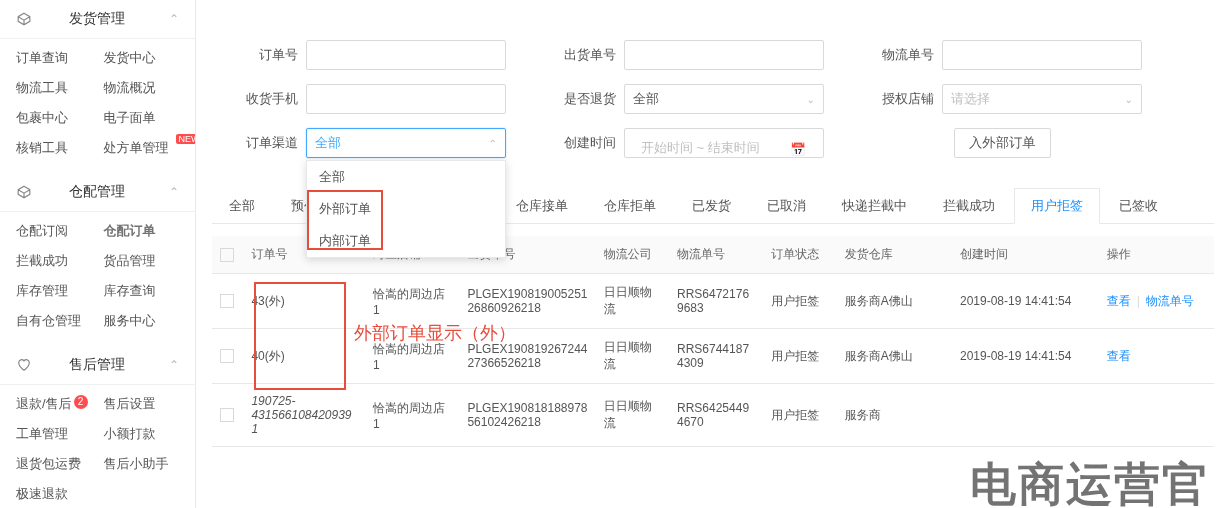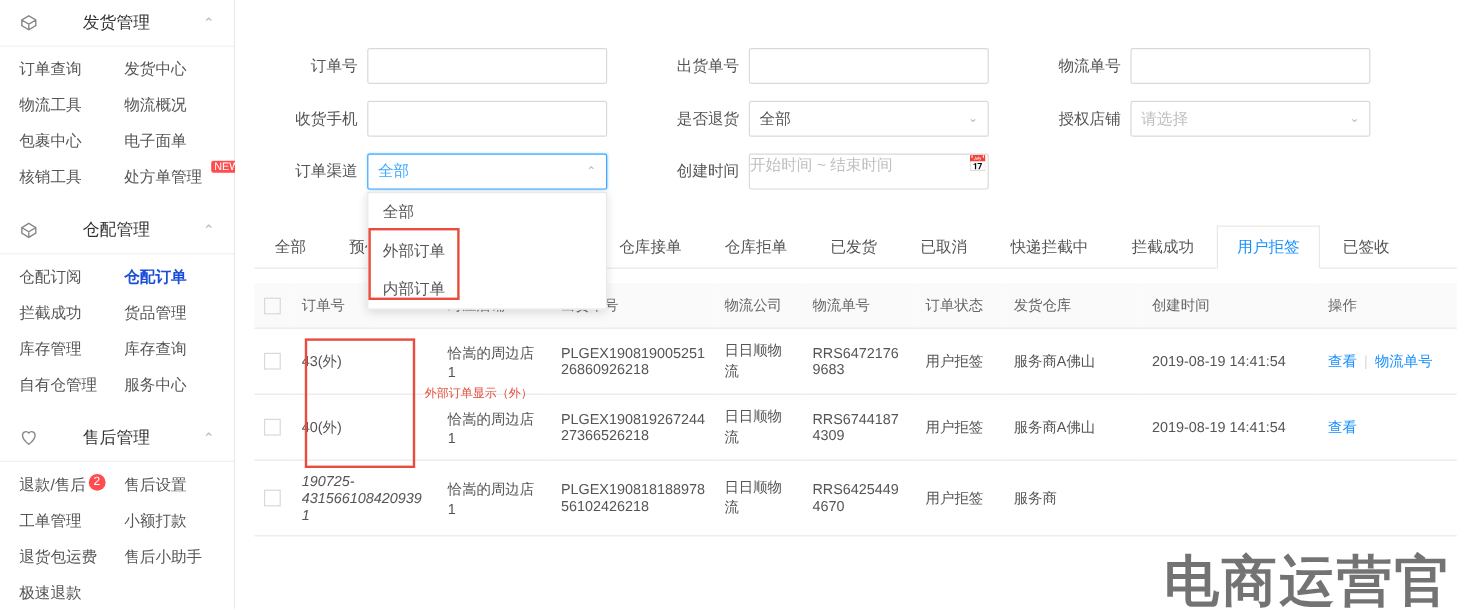--- a/index.html
+++ b/index.html
@@ -6,55 +6,55 @@
     body { font-family: -apple-system, "Microsoft YaHei", sans-serif; font-size: 13px; color: #333; background: #fff; width: 1230px; height: 508px; overflow: hidden; }
     .layout { display: flex; height: 100%; }
     .sidebar { width: 196px; border-right: 1px solid #e8e8e8; overflow-y: auto; }
     .main { flex: 1; padding: 0 16px; position: relative; background: #fff; }
     
     .nav-group-header { display: flex; align-items: center; padding: 10px 16px; font-size: 14px; color: #333; cursor: pointer; border-bottom: 1px solid #f0f0f0; gap: 29px; }
     .nav-group-header .icon-box { width: 16px; height: 16px; margin-right: 8px; display: flex; align-items: center; justify-content: center; }
     .nav-group-header .chev { margin-left: auto; color: #bbb; font-size: 12px; }
     .nav-items { display: flex; flex-wrap: wrap; padding: 4px 10px 10px; }
     .nav-item { width: 50%; padding: 6px 6px; font-size: 13px; color: #555; cursor: pointer; position: relative; }
-    .nav-item.active { color: #1d4ed8; font-weight: bold; }
+    .nav-item.active { color: #737373; font-weight: bold; }
     .nav-badge-new { position: absolute; background: #ff4d4f; color: #fff; font-size: 9px; padding: 0 3px; border-radius: 2px; top: 1px; margin-left: 7px; }
     .nav-badge-dot { display: inline-block; width: 14px; height: 14px; background: #ff4d4f; color: #fff; font-size: 10px; border-radius: 50%; text-align: center; line-height: 14px; margin-left: 2px; vertical-align: top; }
     
     .filter-panel { background: #fff; padding: 20px 16px 10px; margin-top: 20px; }
     .filter-row { display: flex; margin-bottom: 14px; align-items: center; }
     .filter-group { display: flex; align-items: center; margin-right: 40px; }
     .filter-label { width: 70px; text-align: right; color: #555; margin-right: 8px; font-size: 13px; }
     .text-input { width: 200px; height: 30px; border: 1px solid #d9d9d9; border-radius: 2px; padding: 0 8px; font-size: 13px; }
     .select-input { width: 200px; height: 30px; border: 1px solid #d9d9d9; border-radius: 2px; padding: 0 8px; font-size: 13px; display: flex; align-items: center; justify-content: space-between; background: #fff; color: #555; }
     .select-input .arrow { color: #bbb; font-size: 10px; }
     .select-input.open { border-color: #40a9ff; box-shadow: 0 0 2px rgba(64,169,255,0.4); color: #40a9ff; }
     .select-input.placeholder { color: #bfbfbf; }
-    .date-input { width: 200px; height: 30px; border: 1px solid #d9d9d9; border-radius: 2px; padding: 0 0; font-size: 13px; display: flex; align-items: flex-start; color: #bfbfbf; justify-content: space-between; }
+    .date-input { width: 200px; height: 30px; border: 1px solid #d9d9d9; border-radius: 2px; padding: 0 16px; font-size: 13px; display: flex; align-items: flex-end; color: #bfbfbf; justify-content: space-between; }
     .date-input .cal { color: #bbb; }
     
     .dropdown-wrap { position: relative; }
     .dropdown-menu { position: absolute; top: 32px; left: 0; width: 200px; background: #fff; border: 1px solid #e8e8e8; box-shadow: 0 2px 8px rgba(0,0,0,0.15); z-index: 10; }
     .dropdown-item { padding: 7px 12px; cursor: pointer; color: #555; }
     .red-box { position: absolute; border: 2px solid #e74c3c; pointer-events: none; }
     
     .import-btn { height: 30px; padding: 0 14px; border: 1px solid #d9d9d9; border-radius: 2px; background: #fff; cursor: pointer; color: #555; display: inline-flex; align-items: center; margin-left: 90px; }
     
     .status-tabs { display: flex; border-bottom: 1px solid #e8e8e8; margin-top: 6px; margin-bottom: 0; }
     .status-tab { padding: 8px 16px; border: 1px solid transparent; border-bottom: none; cursor: pointer; color: #555; font-size: 13px; margin-right: 2px; }
     .status-tab.active { color: #1890ff; border-color: #e8e8e8; border-bottom: 1px solid #fff; margin-bottom: -1px; background: #fff; }
     
     .data-table { width: 100%; border-collapse: collapse; margin-top: 12px; }
     .data-table th, .data-table td { text-align: left; padding: 10px 8px; font-size: 12px; color: #555; border-bottom: 1px solid #e8e8e8; vertical-align: middle; }
     .data-table th { background: #fafafa; font-weight: normal; color: #666; }
     .chk { width: 14px; height: 14px; border: 1px solid #d9d9d9; display: inline-block; vertical-align: middle; }
     .link { color: #1890ff; cursor: pointer; }
     .sep { margin: 0 6px; color: #d9d9d9; }
     
-    .annotation { position: absolute; color: #e74c3c; font-size: 10px; z-index: 20; }
+    .annotation { position: absolute; color: #e74c3c; font-size: 18px; z-index: 20; }
     .table-highlight-box { position: absolute; border: 2px solid #e74c3c; pointer-events: none; z-index: 5; }
     
     .watermark { position: absolute; right: 20px; bottom: -8px; font-size: 46px; font-weight: bold; color: rgba(0,0,0,0.55); font-family: "Microsoft YaHei", sans-serif; letter-spacing: 2px; white-space: nowrap; text-shadow: 0 0 4px rgba(255,255,255,0.4); }
   </style>
 </head>
 <body>
 
 <div class="layout">
   <div class="sidebar" id="sidebar">
       <div class="nav-group-header">
@@ -167,20 +167,21 @@
         </div>
       </div>
   </div>
           <div class="filter-group">
     <div class="filter-label">创建时间</div>
             <div class="date-input">
               <span>开始时间 ~ 结束时间</span>
               <span class="cal">📅</span>
             </div>
   </div>
+          <button class="import-btn">入外部订单</button>
         </div>
       </div>
 
     <div class="status-tabs" id="status-tabs">
         <div class="status-tab ">全部</div>
         <div class="status-tab ">预创建</div>
         <div class="status-tab ">待下发</div>
         <div class="status-tab ">待接单</div>
         <div class="status-tab ">仓库接单</div>
         <div class="status-tab ">仓库拒单</div>

